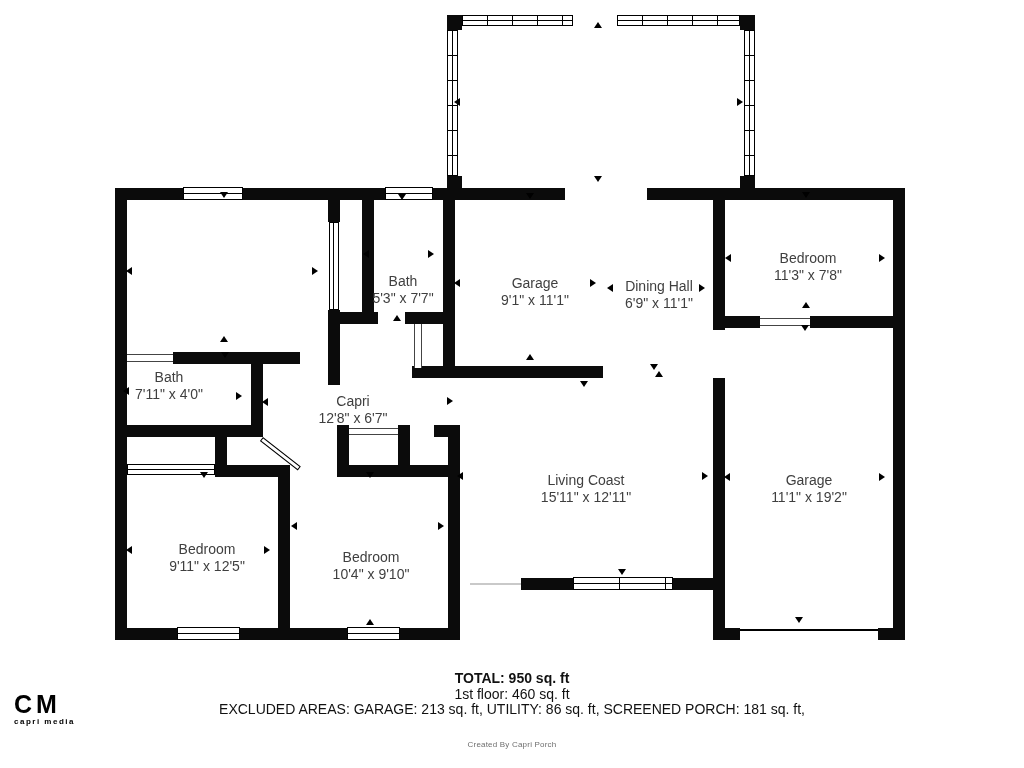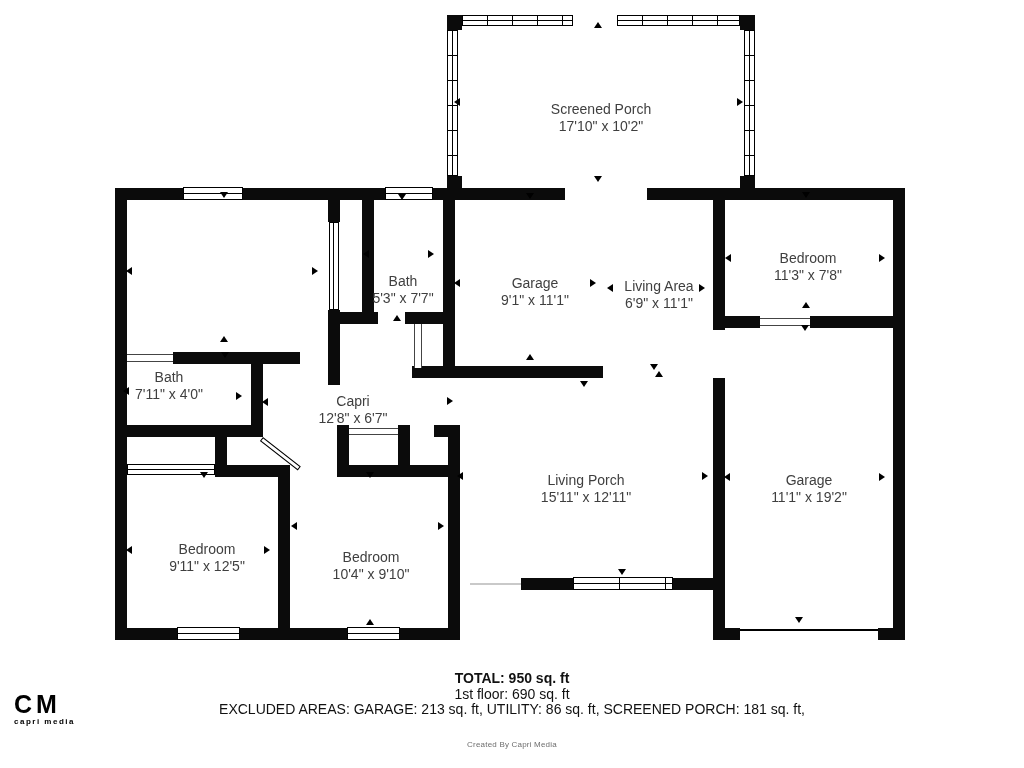--- a/index.html
+++ b/index.html
@@ -141,69 +141,65 @@
       <div class="arr d" style="left: 795px; top: 617px;"></div>
       <div class="arr l" style="left: 126px; top: 546px;"></div>
       <div class="arr r" style="left: 264px; top: 546px;"></div>
       <div class="arr d" style="left: 200px; top: 472px;"></div>
       <div class="arr l" style="left: 291px; top: 522px;"></div>
       <div class="arr r" style="left: 438px; top: 522px;"></div>
       <div class="arr d" style="left: 366px; top: 472px;"></div>
       <div class="arr u" style="left: 366px; top: 619px;"></div>
     </div>
 
-  <div class="room-label" style="left:601px;top:117px">
-    <div>Screened Porch</div>
-    <div>17'10" x 10'2"</div>
-  </div>
   <div class="room-label" style="left:403px;top:289px">
     <div>Bath</div>
     <div>5'3" x 7'7"</div>
   </div>
   <div class="room-label" style="left:535px;top:291px">
     <div>Garage</div>
     <div>9'1" x 11'1"</div>
   </div>
   <div class="room-label" style="left:659px;top:294px">
-    <div>Living Area</div>
+    <div>Dining Hall</div>
     <div>6'9" x 11'1"</div>
   </div>
   <div class="room-label" style="left:808px;top:266px">
     <div>Bedroom</div>
     <div>11'3" x 7'8"</div>
   </div>
   <div class="room-label" style="left:169px;top:385px">
     <div>Bath</div>
     <div>7'11" x 4'0"</div>
   </div>
   <div class="room-label" style="left:353px;top:409px">
     <div>Capri</div>
     <div>12'8" x 6'7"</div>
   </div>
   <div class="room-label" style="left:586px;top:488px">
-    <div>Living Porch</div>
+    <div>Living Coast</div>
     <div>15'11" x 12'11"</div>
   </div>
   <div class="room-label" style="left:809px;top:488px">
     <div>Garage</div>
     <div>11'1" x 19'2"</div>
   </div>
   <div class="room-label" style="left:207px;top:557px">
     <div>Bedroom</div>
     <div>9'11" x 12'5"</div>
   </div>
   <div class="room-label" style="left:371px;top:565px">
     <div>Bedroom</div>
     <div>10'4" x 9'10"</div>
   </div>
 
   <div class="summary">
     <div class="total">TOTAL: 950 sq. ft</div>
-    <div>1st floor: 690 sq. ft</div>
+    <div>1st floor: 460 sq. ft</div>
     <div>EXCLUDED AREAS: GARAGE: 213 sq. ft, UTILITY: 86 sq. ft, SCREENED PORCH: 181 sq. ft,</div>
   </div>
-  <div class="credit">Created By Capri Media</div>
+  <div class="credit">Created By Capri Porch</div>
 
   <div class="logo">
     <div class="cm">CM</div>
     <div class="sub">capri media</div>
   </div>
 </div>
 
 </body></html>

